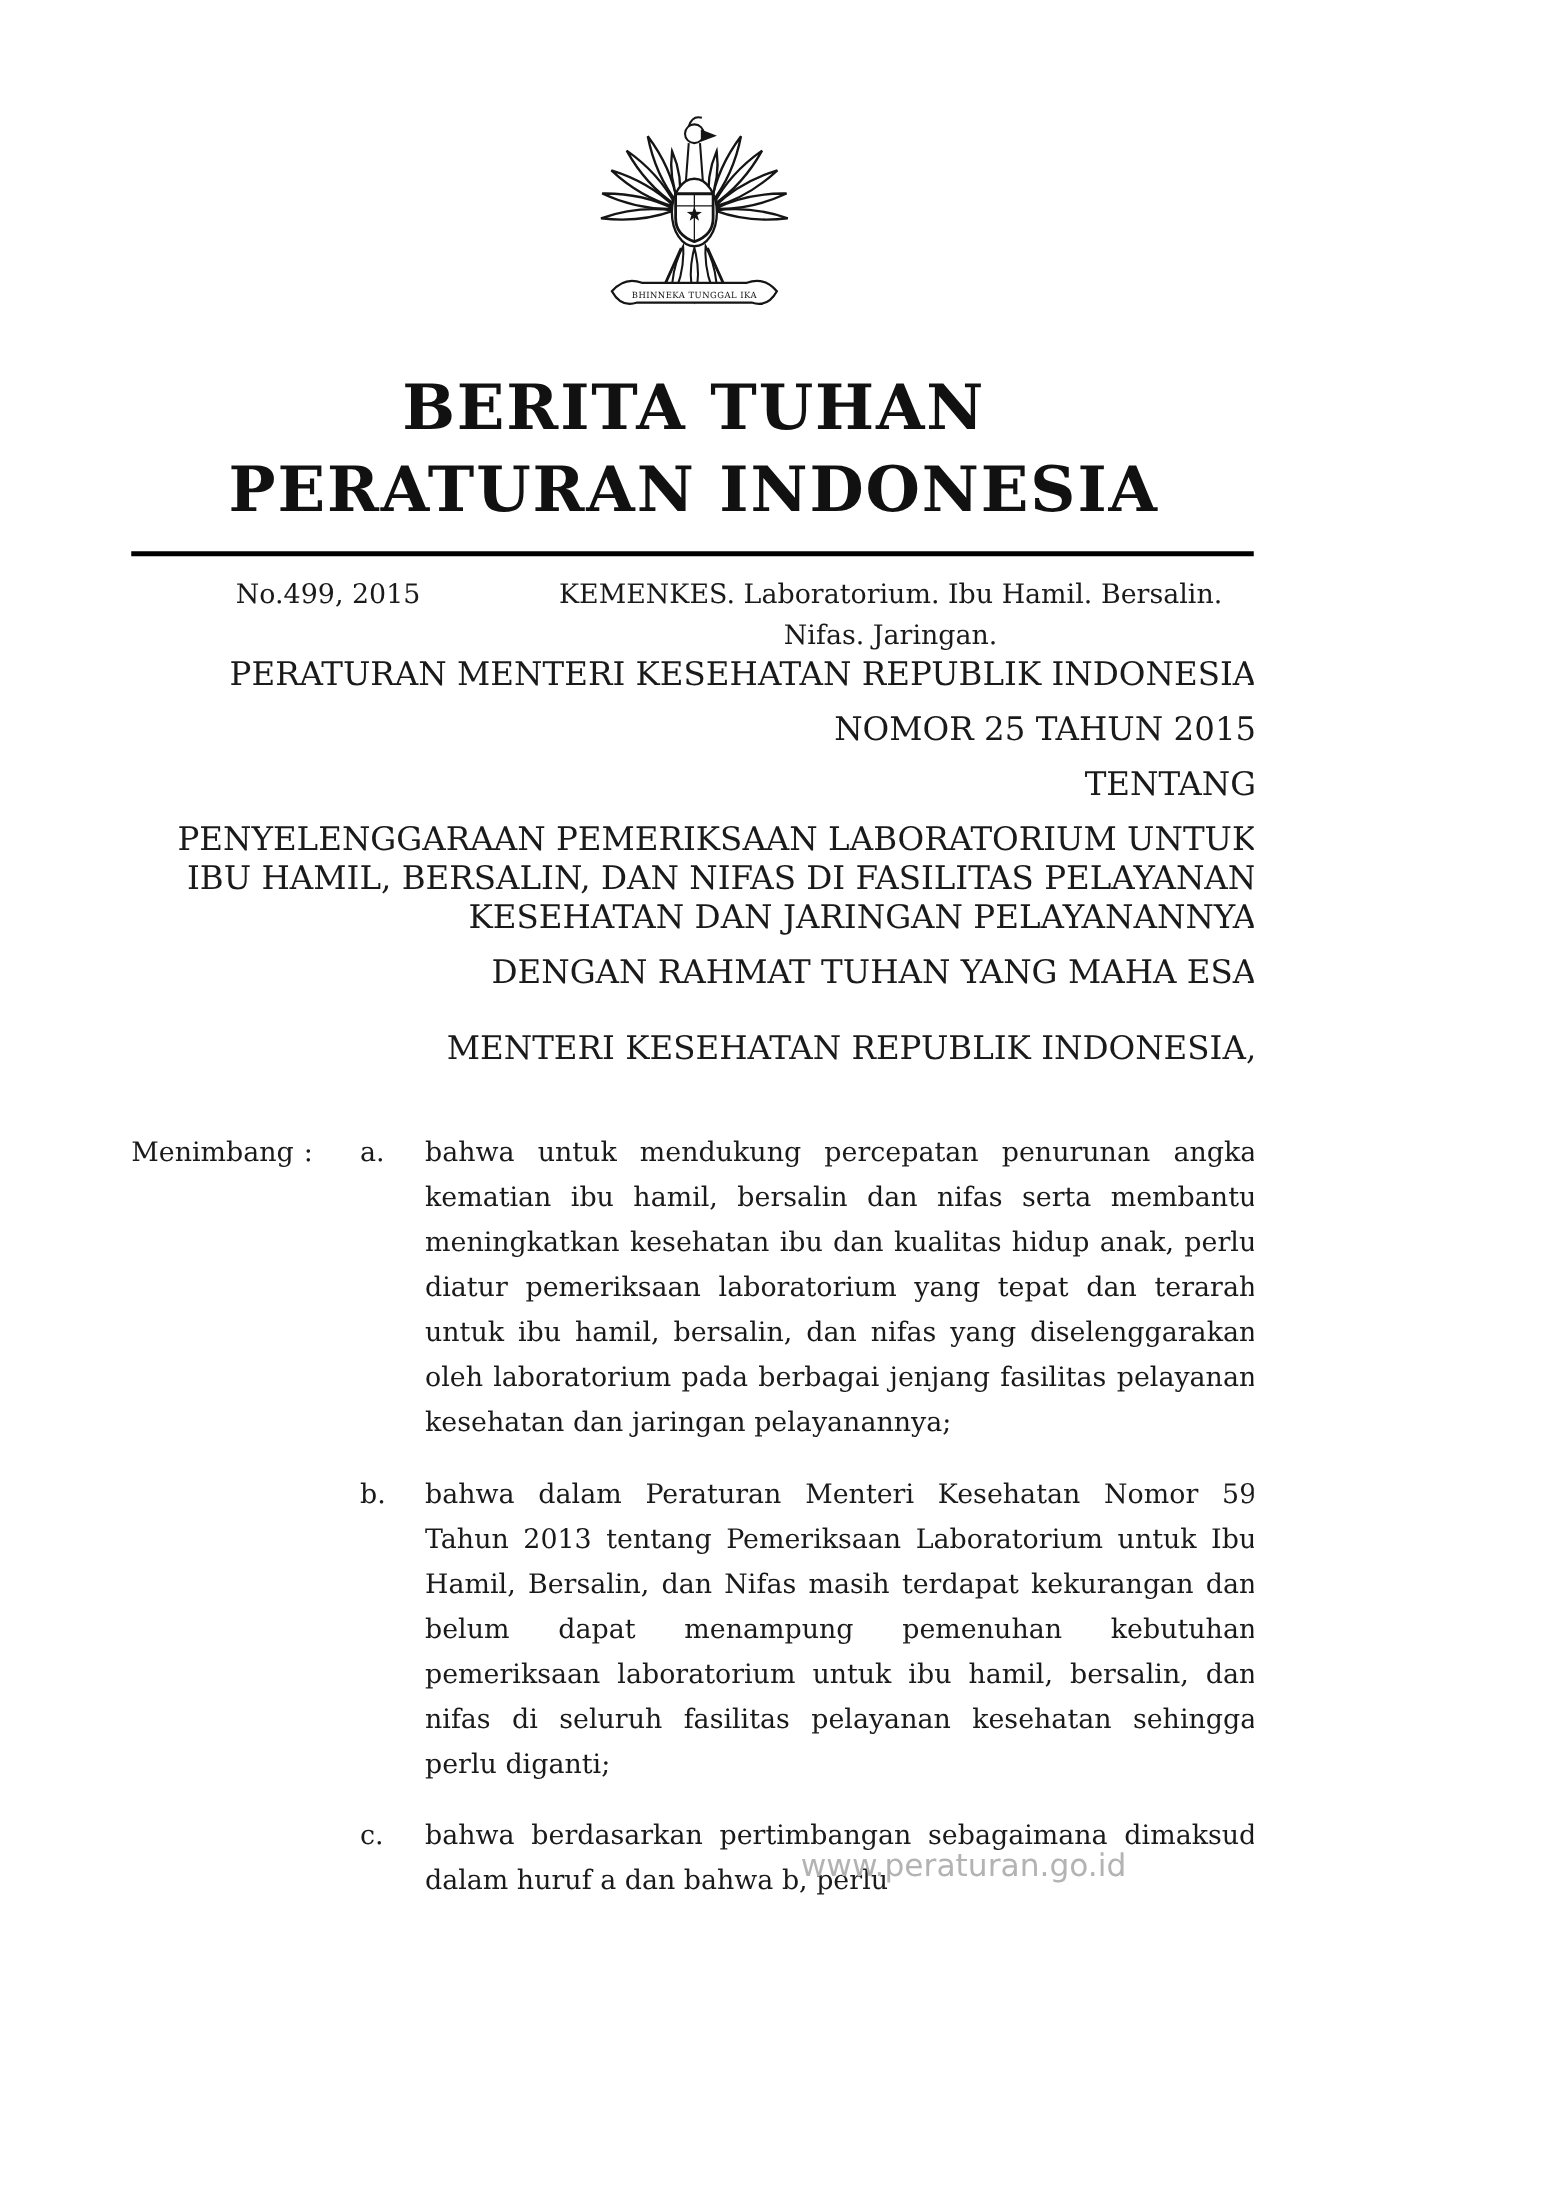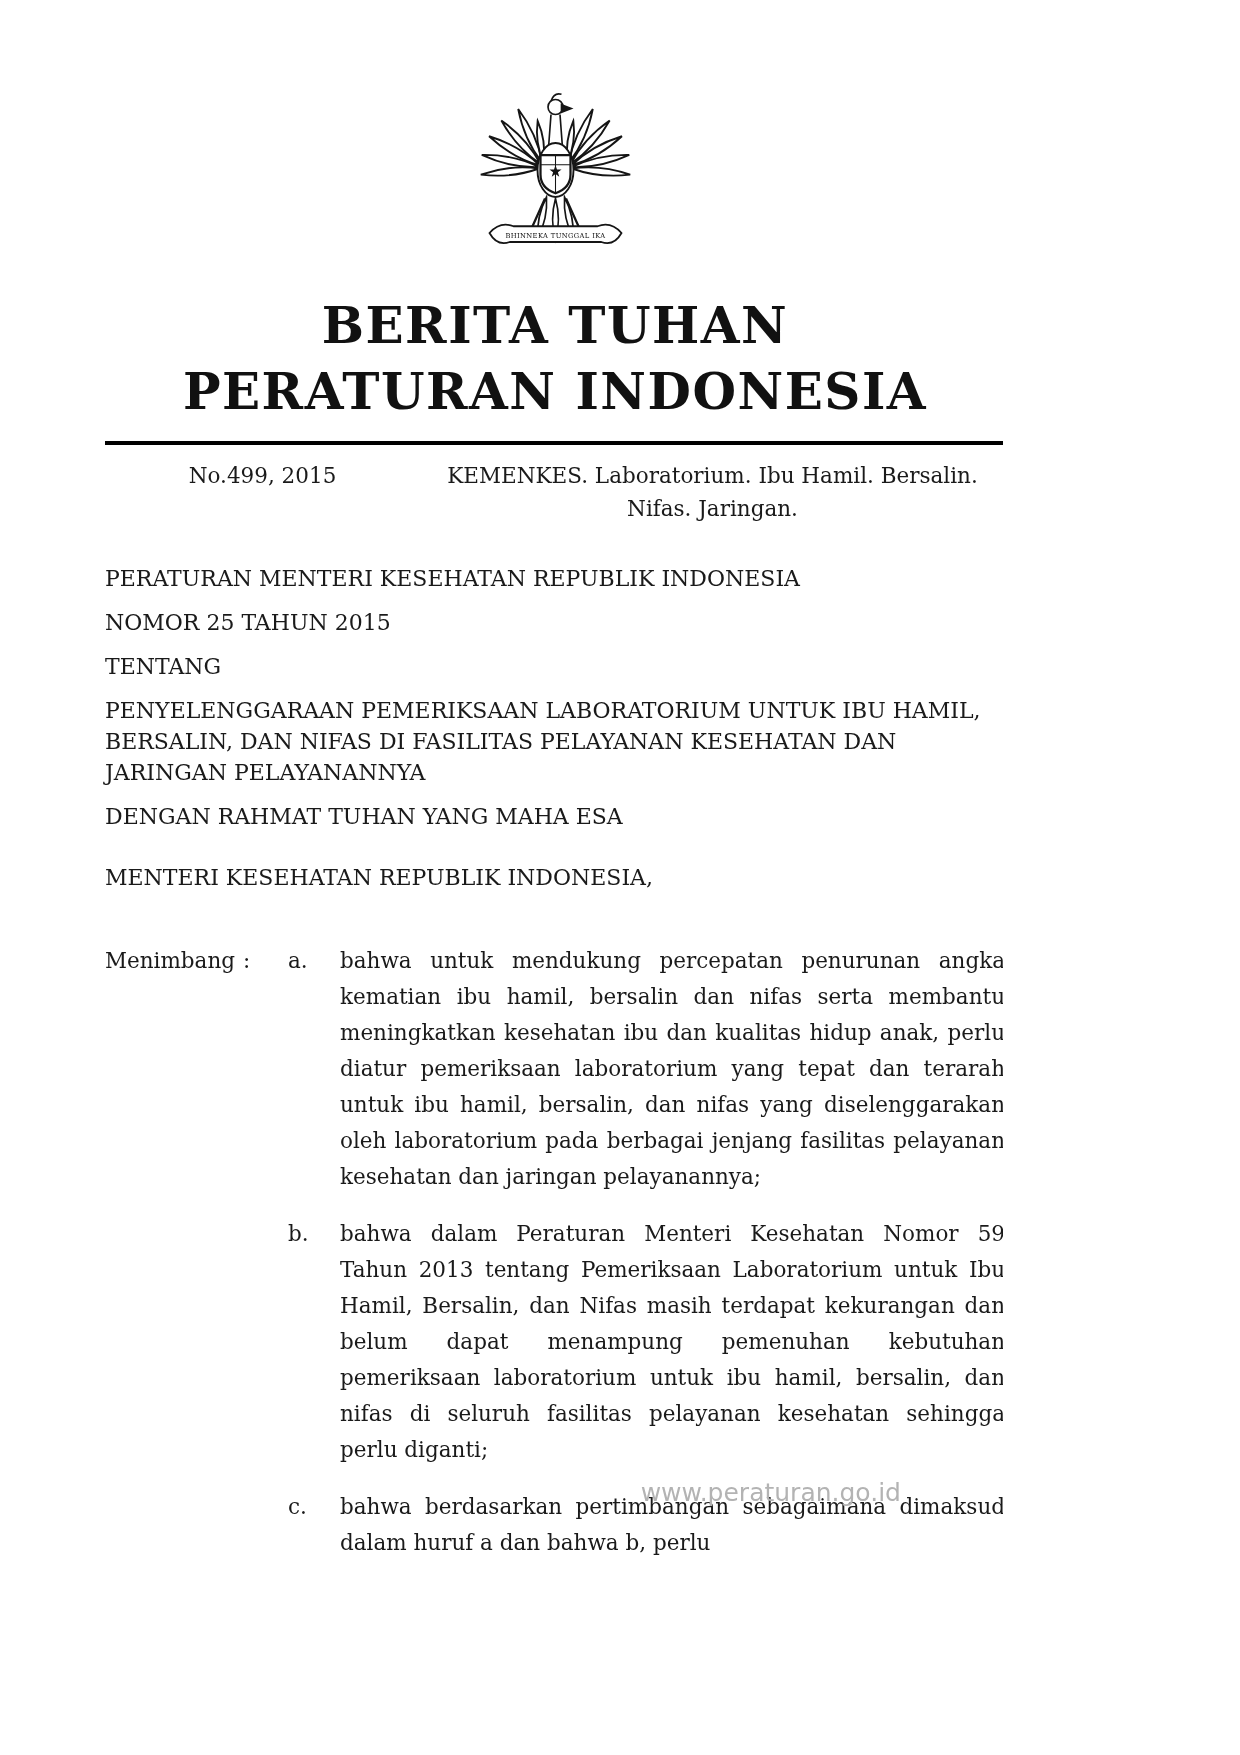--- a/index.html
+++ b/index.html
@@ -40,23 +40,22 @@
   .meta-row{
     display:flex;
     margin-top:14px;
     font-size:21.5px;
     line-height:33px;
     text-align:center;
   }
   .meta-no{width:315px;flex:0 0 315px;}
   .meta-subject{flex:1;}
   .heading{
-    margin-top:38px;
-    text-align:left;
-    font-size:22px;
+    text-align:right;
+    font-size:26px;
     line-height:31px;
   }
   .heading p{margin:0 0 13px 0;}
   .heading .authority{margin-top:30px;}
   .considering{
     margin-top:50px;
     font-size:21.5px;
     line-height:36px;
   }
   .c-row{

